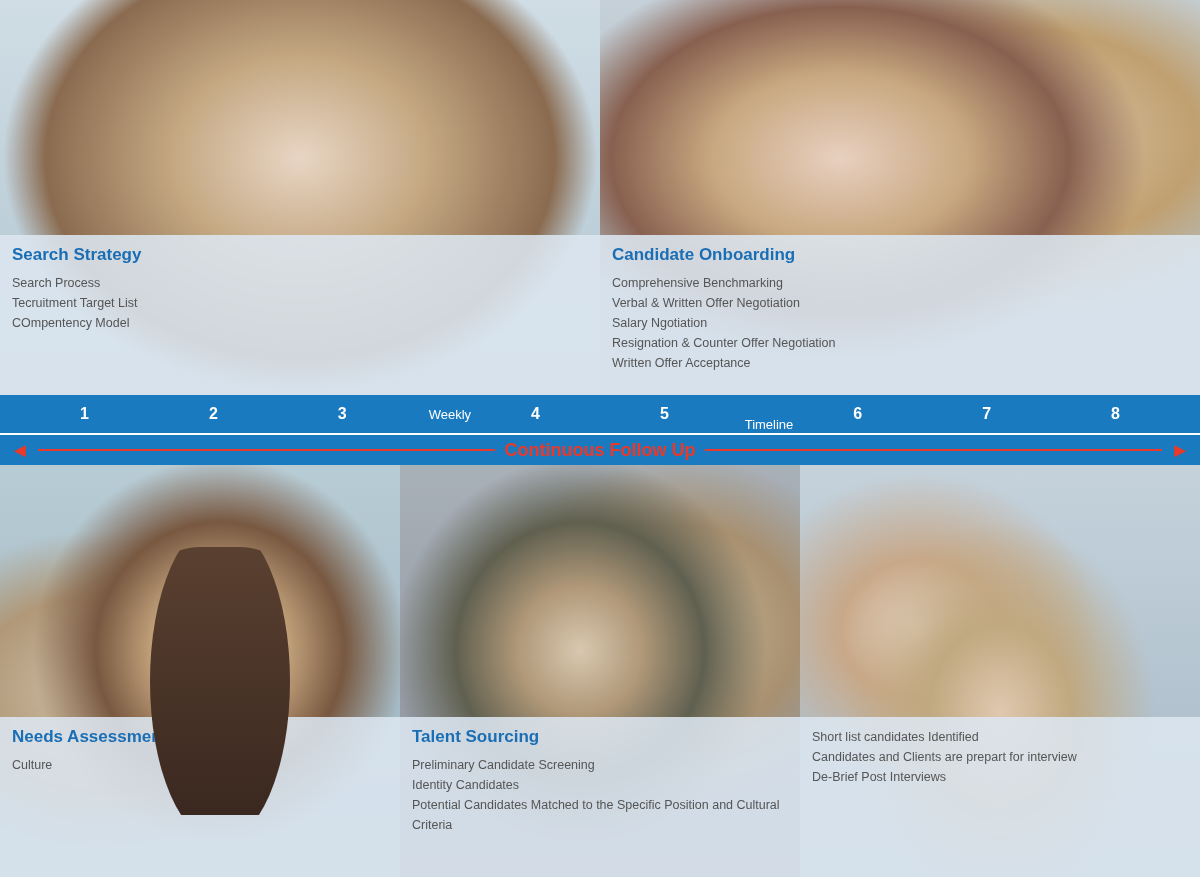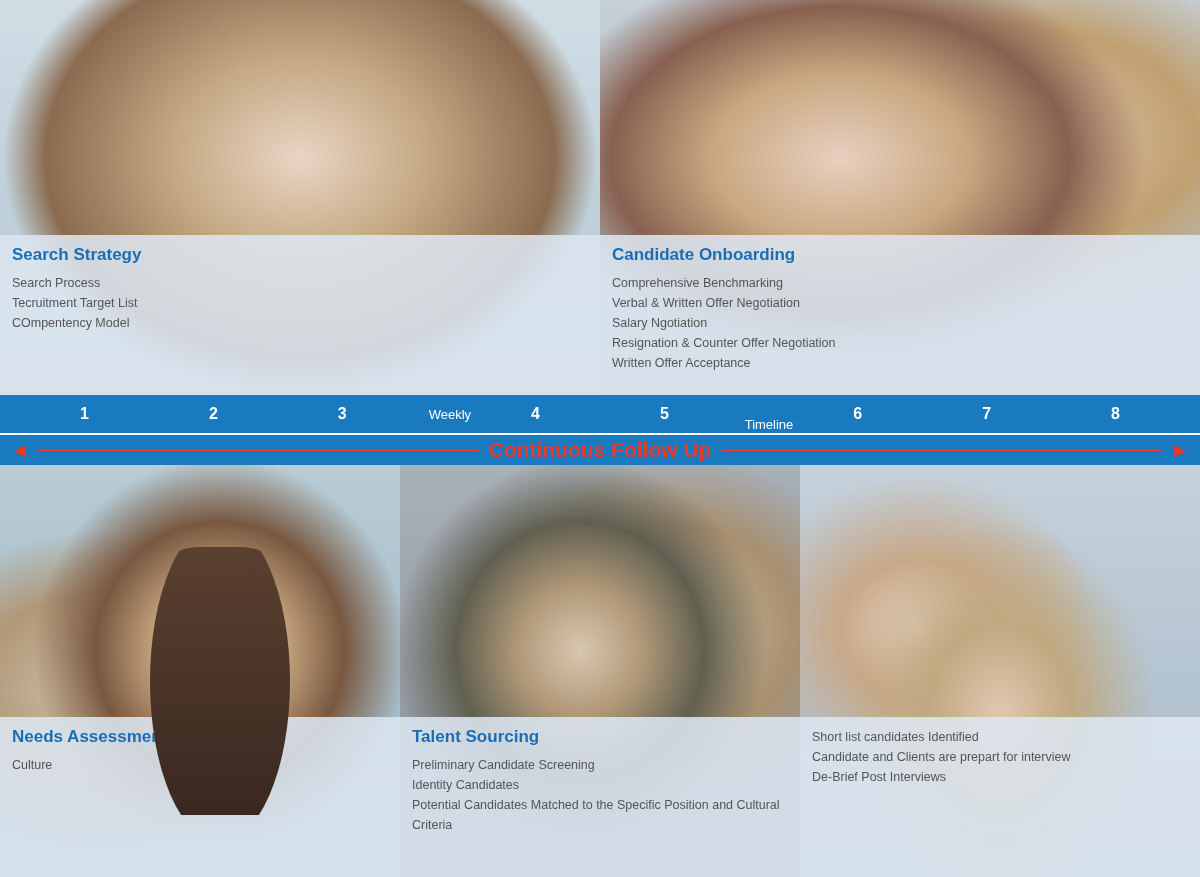--- a/index.html
+++ b/index.html
@@ -109,21 +109,21 @@
       margin-right: 8px;
     }
     .followup-line-left {
       flex: 1;
       height: 2px;
       background: #e8392a;
       margin-right: 10px;
     }
     .followup-text {
       color: #e8392a;
-      font-size: 21px;
+      font-size: 18px;
       font-weight: bold;
       white-space: nowrap;
     }
     .followup-line-right {
       flex: 1;
       height: 2px;
       background: #e8392a;
       margin-left: 10px;
     }
     .followup-arrow-right {
@@ -253,20 +253,20 @@
         <div class="info-title">Talent Sourcing</div>
         <div class="info-item">Preliminary Candidate Screening</div>
         <div class="info-item">Identity Candidates</div>
         <div class="info-item">Potential Candidates Matched to the Specific Position and Cultural Criteria</div>
       </div>
     </div>
 
     <div class="image-panel img-handshake">
       <div class="info-overlay">
         <div class="info-item">Short list candidates Identified</div>
-        <div class="info-item">Candidate and Clients are prepart for interview</div>
+        <div class="info-item">Candidates and Clients are prepart for interview</div>
         <div class="info-item">De-Brief Post Interviews</div>
       </div>
     </div>
 
   </div>
 
 </div>
 
 </body></html>

